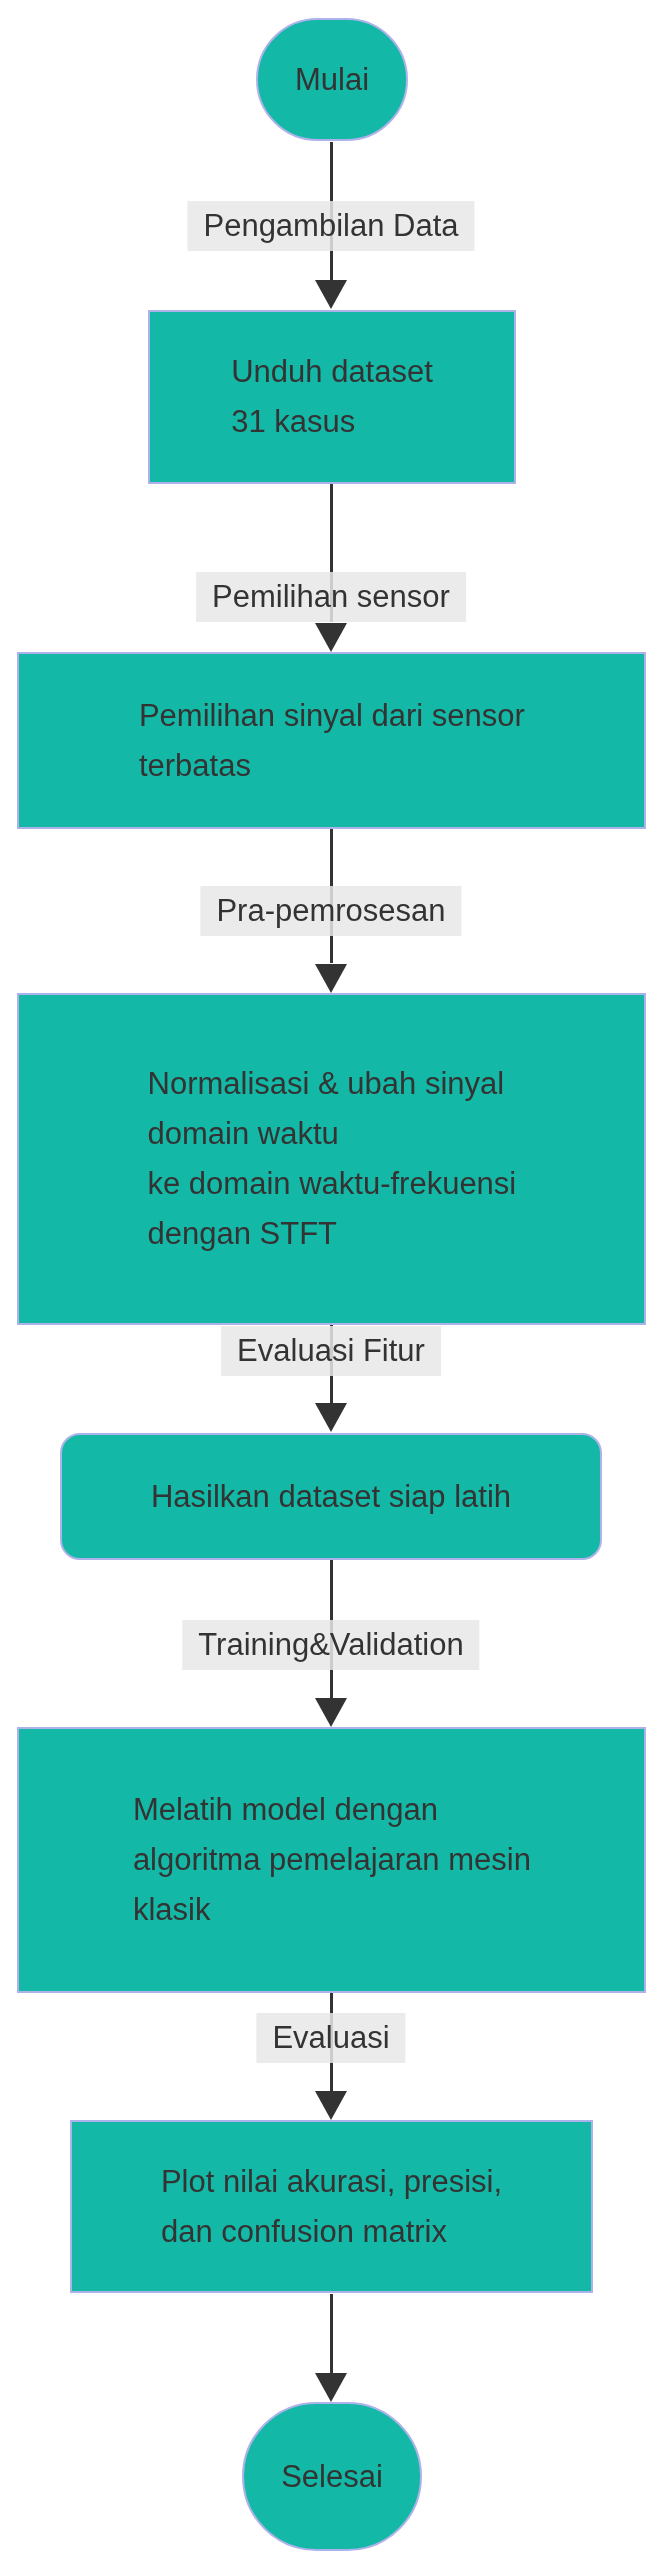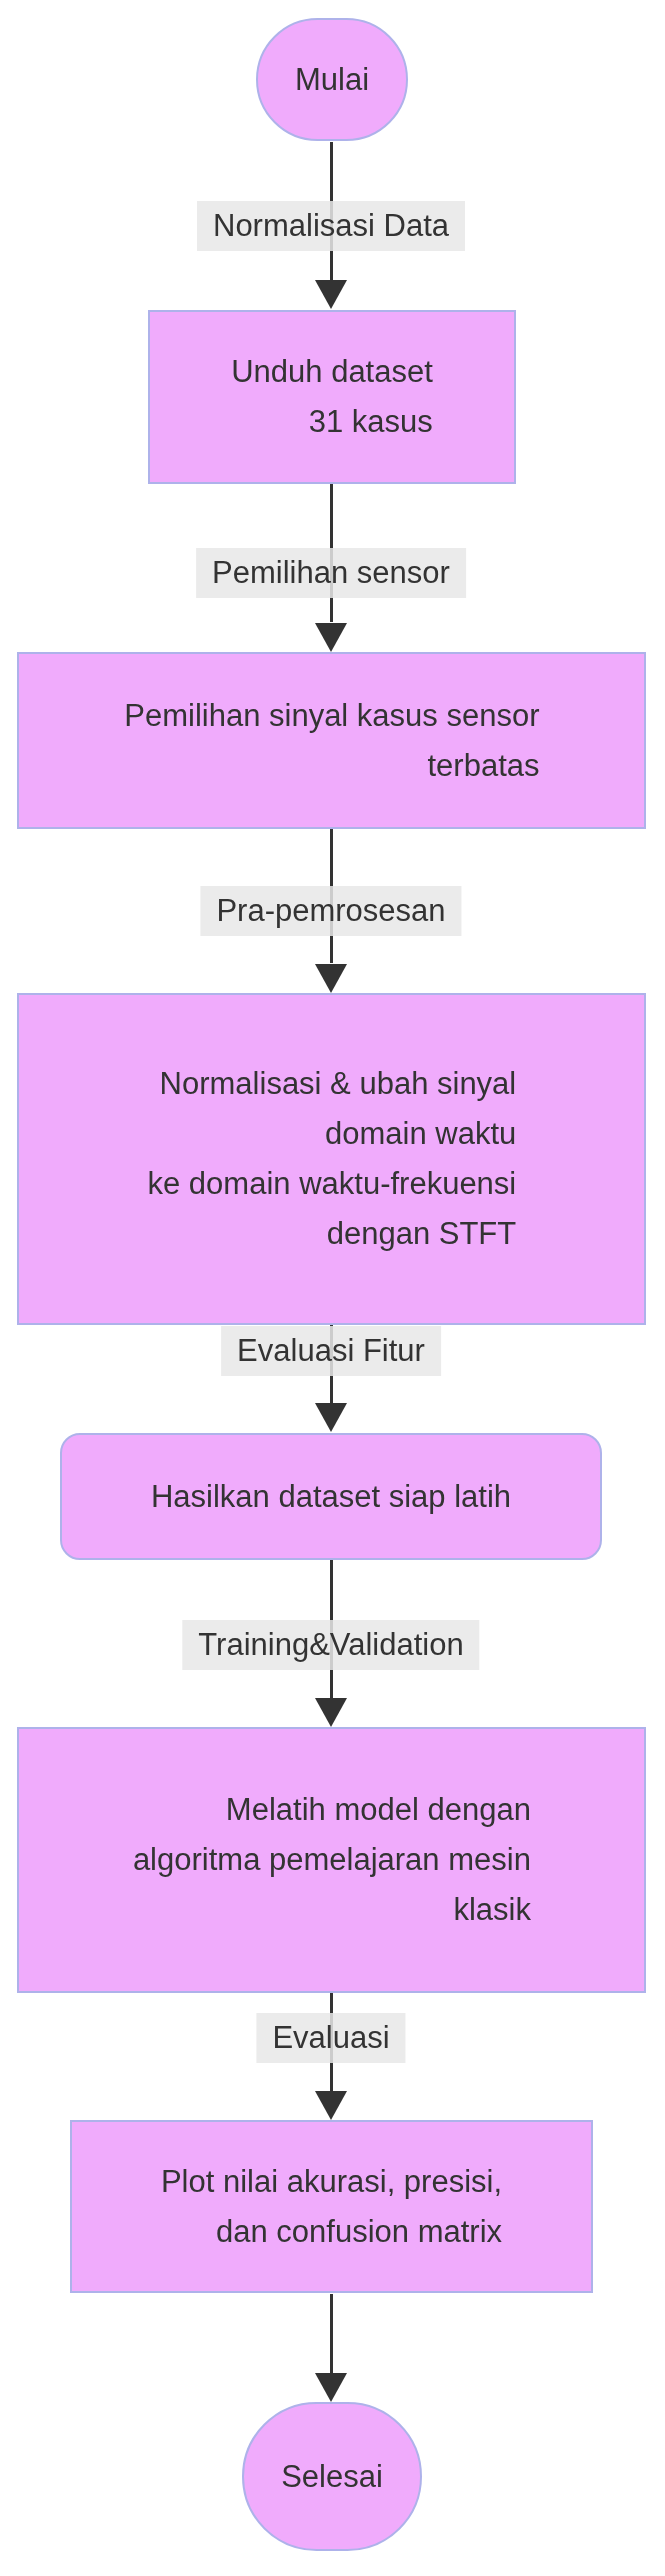--- a/index.html
+++ b/index.html
@@ -12,26 +12,26 @@
     position: relative;
     width: 666px;
     height: 2576px;
     background: #ffffff;
     overflow: hidden;
   }
   
   .node {
     position: absolute;
     box-sizing: border-box;
-    background: #f0abfc;
+    background: #14b8a6;
     border: 2px solid #AEB2EA;
     display: flex;
     align-items: center;
     justify-content: center;
-    text-align: right;
+    text-align: left;
     color: #333333;
     font-size: 31px;
     line-height: 50px;
   }
   .node .node-label { white-space: pre-line; }
   .stadium { border-radius: 670px; }
   .n-start     { left: 256px; top: 18px;   width: 152px; height: 123px; }
   .n-unduh     { left: 148px; top: 310px;  width: 368px; height: 174px; }
   .n-pemilihan { left: 17.4px;  top: 652px;  width: 629px; height: 177px; }
   .n-praproses { left: 17.4px;  top: 993px; width: 629px; height: 332px; }
@@ -75,21 +75,21 @@
     left: 331px;
     transform: translateX(-50%);
     background: rgba(232, 232, 232, 0.85);
     color: #333333;
     font-size: 31px;
     line-height: 35px;
     padding: 7.4px 16px;
     white-space: nowrap;
   }
   .l1 { top: 201px; }
-  .l2 { top: 548px; text-align: center; }
+  .l2 { top: 572px; text-align: center; }
   .l3 { top: 886px; }
   .l4 { top: 1326px; }
   .l5 { top: 1620px; }
   .l6 { top: 2013px; }
 </style>
 </head>
 <body>
 
 <div class="canvas">
 
@@ -102,38 +102,38 @@
   <div class="edge-line e7"></div>
 
   <div class="arrow-head a1"></div>
   <div class="arrow-head a2"></div>
   <div class="arrow-head a3"></div>
   <div class="arrow-head a4"></div>
   <div class="arrow-head a5"></div>
   <div class="arrow-head a6"></div>
   <div class="arrow-head a7"></div>
 
-  <div class="edge-label l1">Normalisasi Data</div>
+  <div class="edge-label l1">Pengambilan Data</div>
   <div class="edge-label l2">Pemilihan sensor</div>
   <div class="edge-label l3">Pra-pemrosesan</div>
   <div class="edge-label l4">Evaluasi Fitur</div>
   <div class="edge-label l5">Training&amp;Validation</div>
   <div class="edge-label l6">Evaluasi</div>
 
   <div class="node stadium n-start">
     <span class="node-label">Mulai</span>
   </div>
 
   <div class="node n-unduh">
     <span class="node-label">Unduh dataset
 31 kasus</span>
   </div>
 
   <div class="node n-pemilihan">
-    <span class="node-label">Pemilihan sinyal kasus sensor
+    <span class="node-label">Pemilihan sinyal dari sensor
 terbatas</span>
   </div>
 
   <div class="node n-praproses">
     <span class="node-label">Normalisasi &amp; ubah sinyal
 domain waktu
 ke domain waktu-frekuensi
 dengan STFT</span>
   </div>
 

